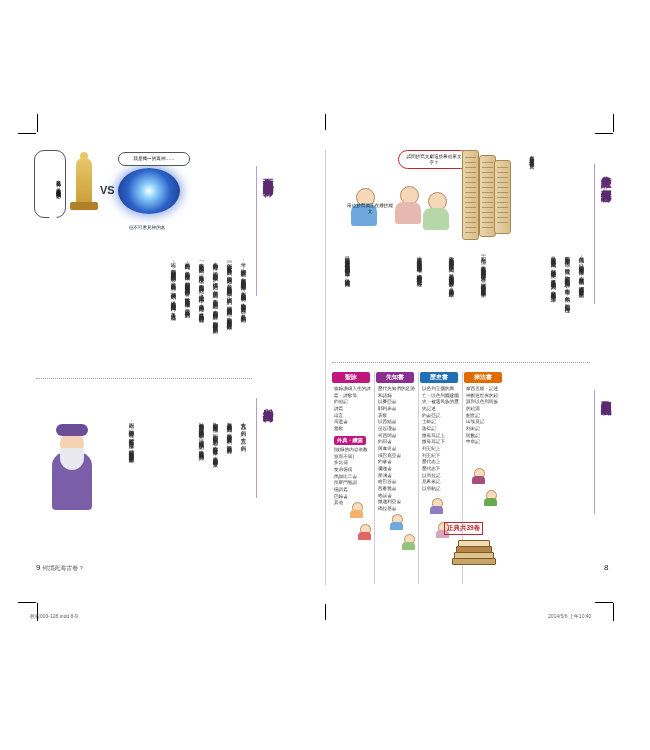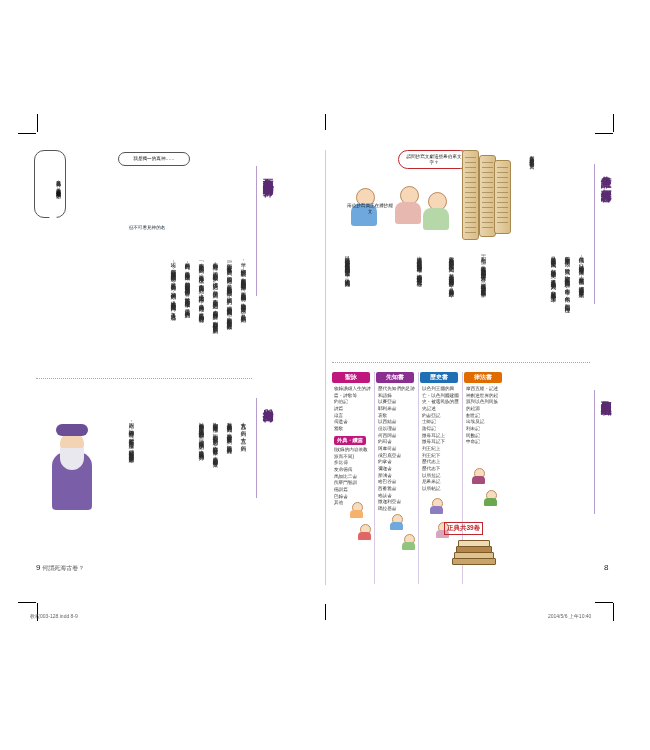--- a/index.html
+++ b/index.html
@@ -178,20 +178,26 @@
   <div class="cmark cm-h" style="left:18px;top:602px;"></div>
   <div class="cmark cm-v" style="left:37px;top:603px;"></div>
   <div class="cmark cm-h" style="left:595px;top:602px;"></div>
   <div class="cmark cm-v" style="left:613px;top:603px;"></div>
   <div class="cmark cm-v" style="left:325px;top:114px;height:16px;"></div>
   <div class="cmark cm-v" style="left:325px;top:604px;height:16px;"></div>
 
   <div class="spread"></div>
   <div class="gutter"></div>
 
+  <div class="illoA">
+    <div class="statue"></div>
+    <div class="statue-head"></div>
+    <div class="vs">VS</div>
+    <div class="burst"></div>
+  </div>
 
   <div class="bubble arrow v" style="left:34px;top:150px;height:60px;width:22px;">我是巴力神，是迦南地區最受歡迎的神明之一</div>
 
   <div class="bubble" style="left:118px;top:152px;width:62px;">我是獨一的真神……</div>
 
   <div class="bubble" style="left:110px;top:222px;width:66px;border:none;background:transparent;color:#123;">但不可看見神的名</div>
 
   <div class="hd v" style="left:262px;top:170px;height:120px;">至高無上的耶和華和膠爭對手古力神</div>
   <div class="hd v" style="left:262px;top:400px;height:96px;">與神立約所指為何？</div>
 

